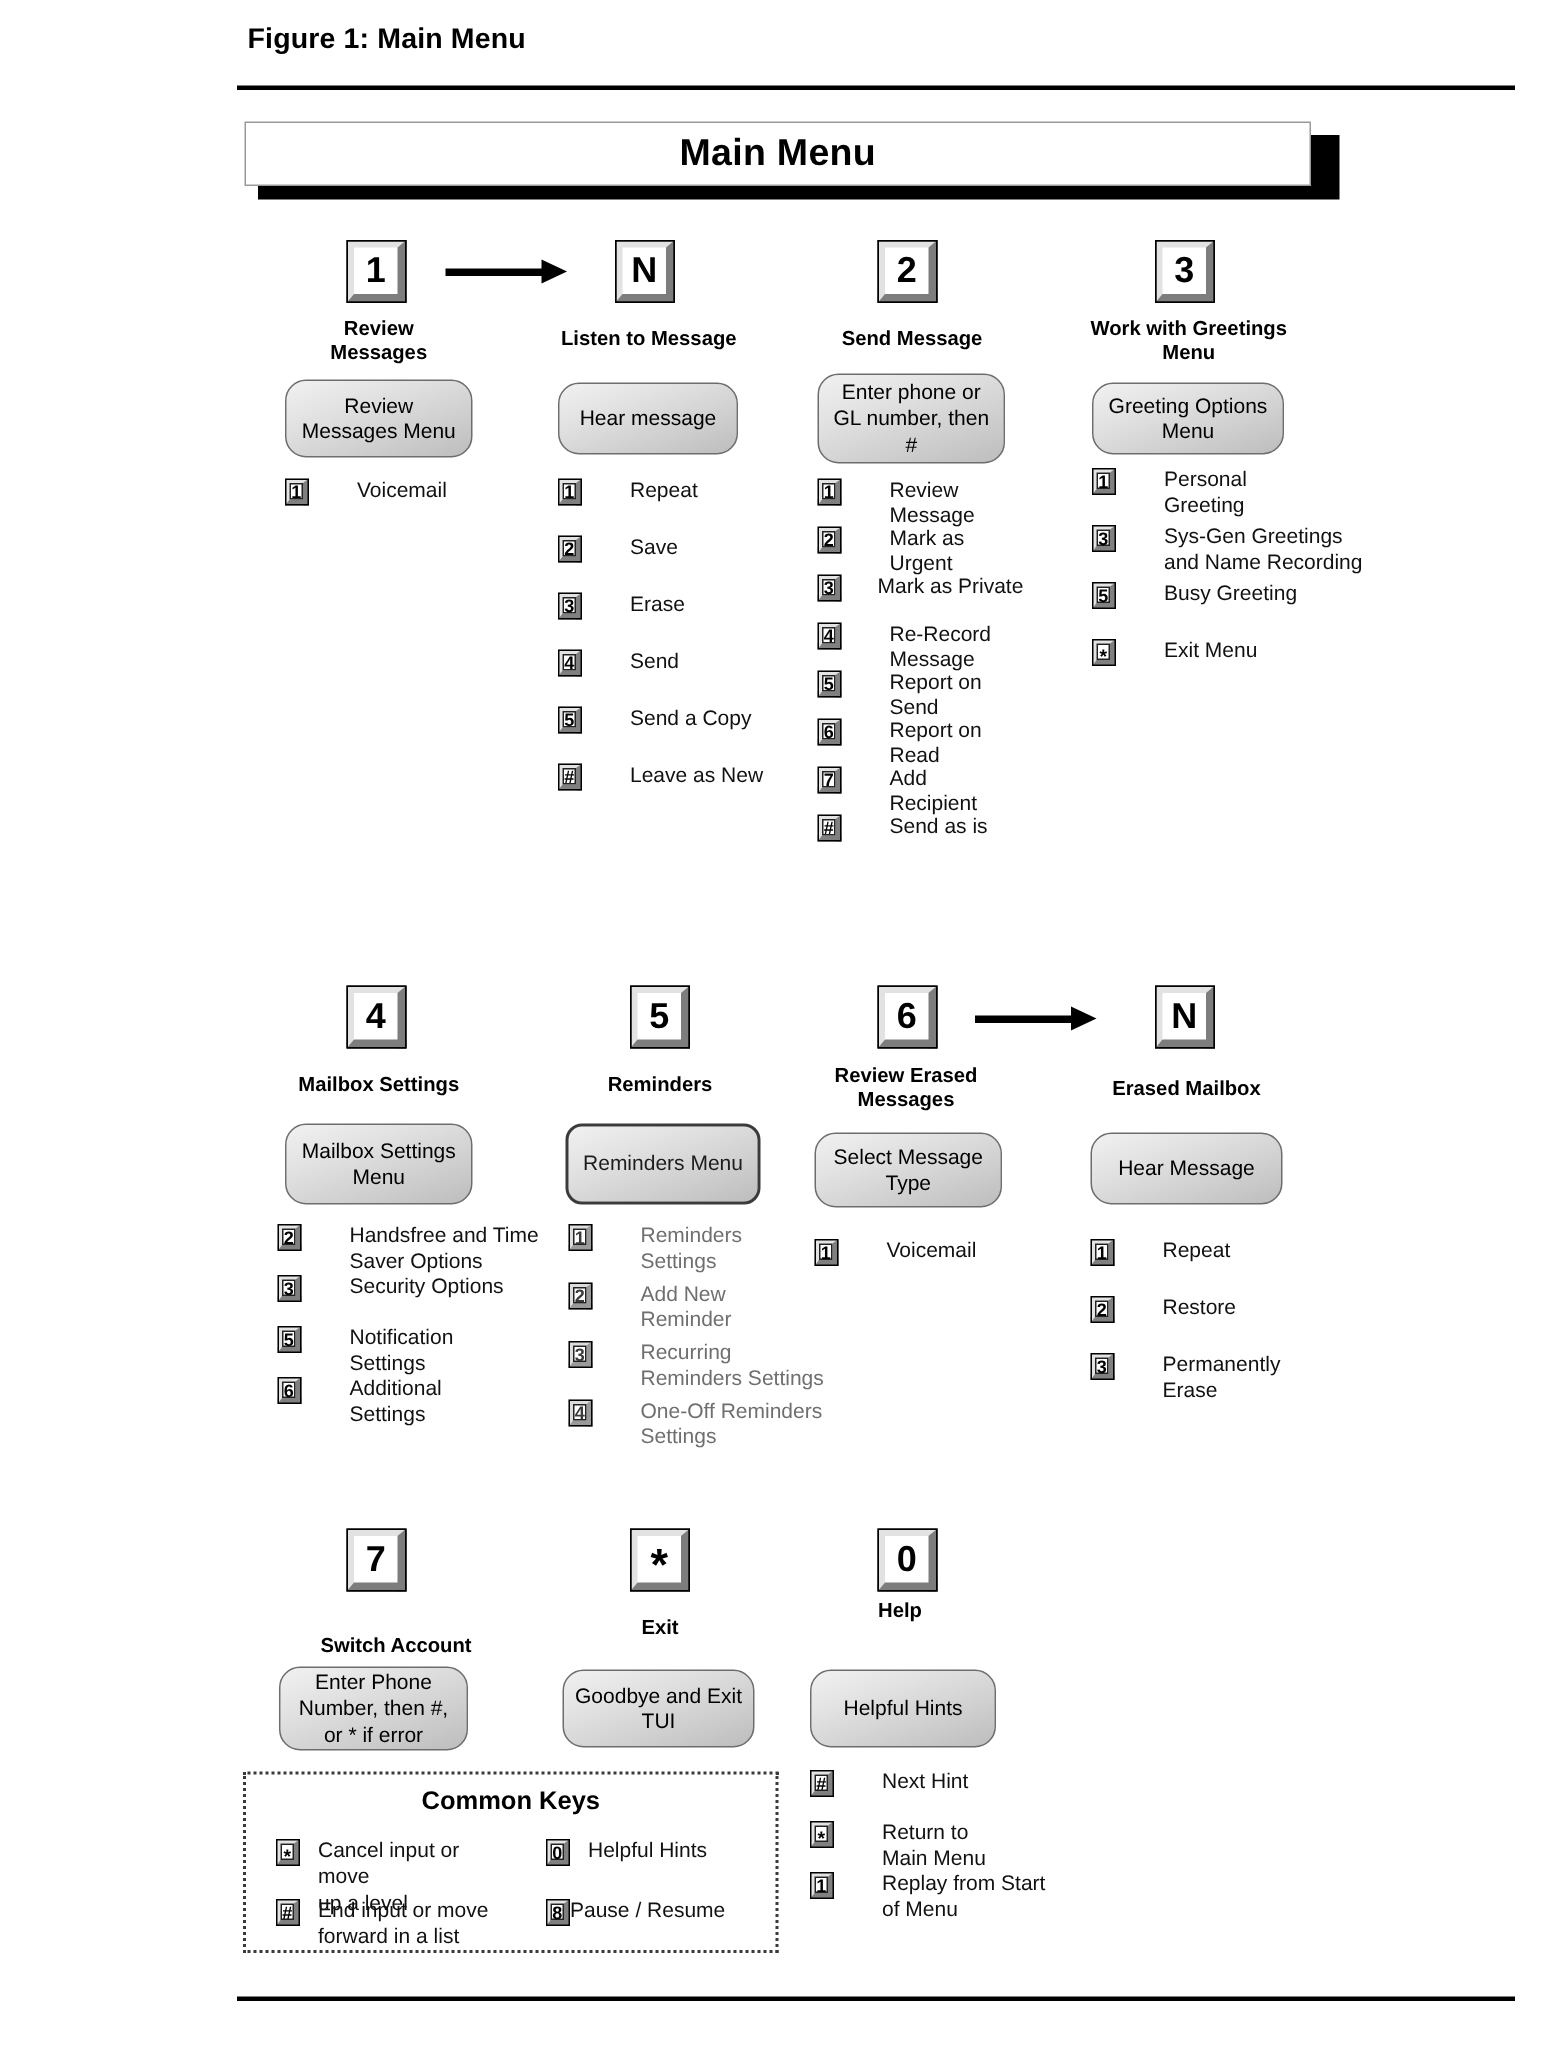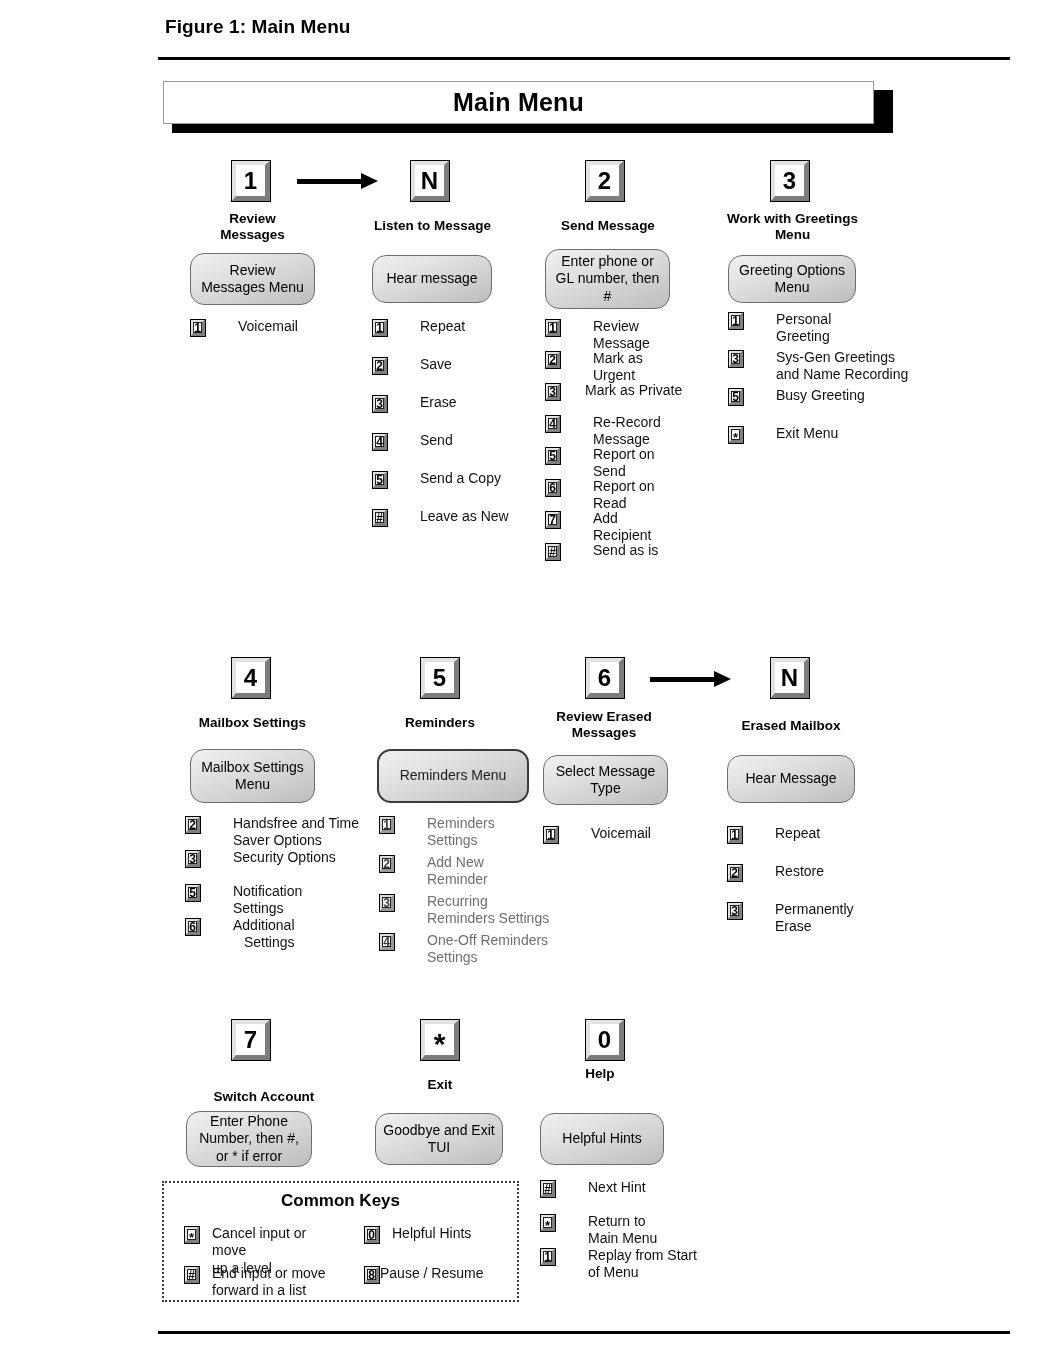--- a/index.html
+++ b/index.html
@@ -447,30 +447,30 @@
           <span class="smallkey">
             <span class="smallkey-label">5</span>
           </span>
           <span class="opt-label" style="margin-left: 32px;">Notification
 Settings</span>
         </div>
         <div class="opt" style="left: 185px; top: 917px;">
           <span class="smallkey">
             <span class="smallkey-label">6</span>
           </span>
-          <span class="opt-label" style="margin-left: 32px; text-align: right;">Additional
+          <span class="opt-label" style="margin-left: 32px;">Additional
 Settings</span>
         </div>
       </div>
       <div class="faded">
         <div class="bigkey" style="left: 420px; top: 657px;">
           <span class="bigkey-label">5</span>
         </div>
         <div class="col-title" style="left: 375px; top: 715px; width: 130px; white-space: pre-line;">Reminders</div>
-        <div class="capsule heavy" style="left: 377px; top: 749px; width: 152px; height: 54px; white-space: pre-line;">Reminders Menu</div>
+        <div class="capsule heavy" style="left: 377px; top: 749px; width: 130px; height: 54px; white-space: pre-line; border-radius: 11px;">Reminders Menu</div>
         <div class="opt" style="left: 379px; top: 815px;">
           <span class="smallkey">
             <span class="smallkey-label">1</span>
           </span>
           <span class="opt-label" style="margin-left: 32px;">Reminders
 Settings</span>
         </div>
         <div class="opt" style="left: 379px; top: 854px;">
           <span class="smallkey">
             <span class="smallkey-label">2</span>

